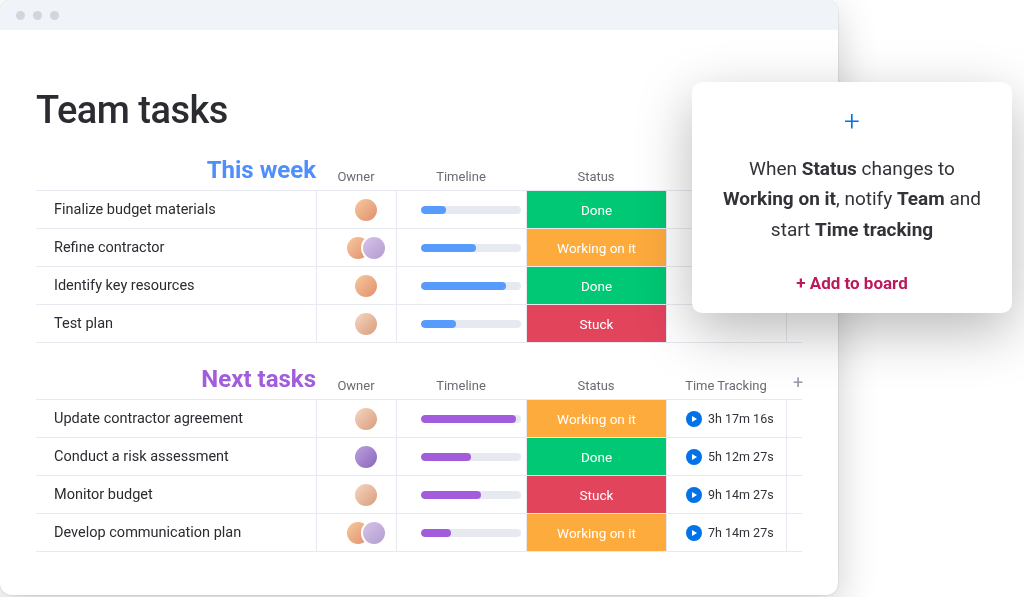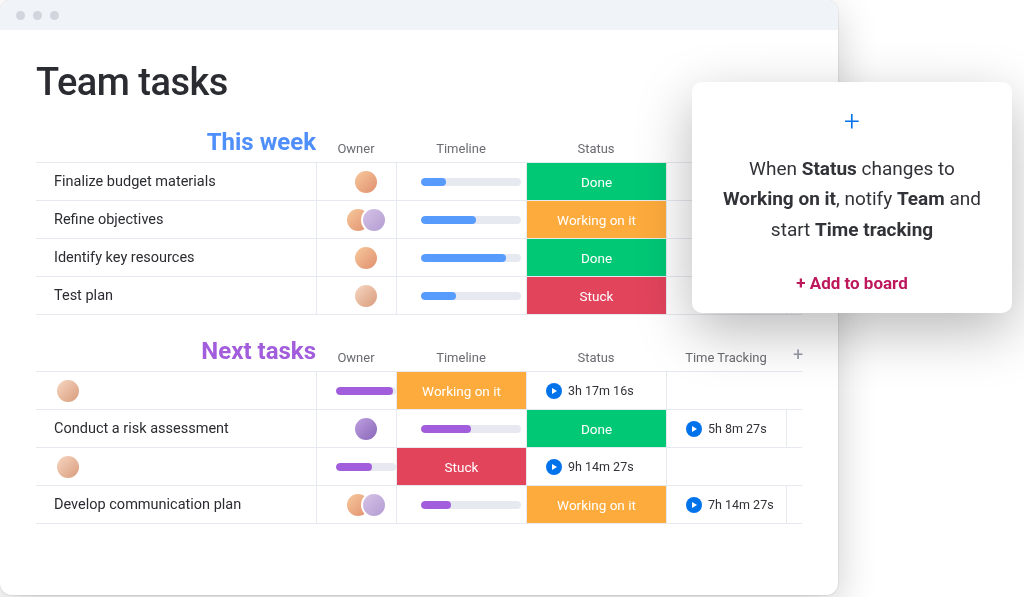--- a/index.html
+++ b/index.html
@@ -29,20 +29,21 @@
     align-items: center;
     padding-left: 16px;
     gap: 8px;
   }
   .titlebar .dot {
     width: 9px; height: 9px; border-radius: 50%;
     background: #d1d5de;
   }
   .content {
     padding: 30px 36px 10px 36px;
+    margin-top: 28px;
   }
   h1.page-title {
     font-size: 38px;
     font-weight: 500;
     color: #2b2c31;
     letter-spacing: -0.5px;
     margin-bottom: 24px;
   }
   .group-header-row {
     display: grid;
@@ -201,21 +202,21 @@
                 <span style="width: 25%; background: rgb(87, 155, 252);"></span>
               </div>
             </div>
             <div style="padding: 0px;">
               <div class="status-pill" style="background: rgb(0, 200, 117);">Done</div>
             </div>
             <div></div>
             <div></div>
           </div>
         <div class="row">
-            <div class="task-name">Refine objectives</div>
+            <div class="task-name">Refine contractor</div>
             <div class="avatar-stack">
               <span class="av "></span>
               <span class="av d"></span>
             </div>
             <div>
               <div class="timeline-bar">
                 <span style="width: 55%; background: rgb(87, 155, 252);"></span>
               </div>
             </div>
             <div style="padding: 0px;">
@@ -263,20 +264,21 @@
       <div class="group-header-row">
         <div class="group-title">Next tasks</div>
         <div class="col-head">Owner</div>
         <div class="col-head">Timeline</div>
         <div class="col-head">Status</div>
         <div class="col-head">Time Tracking</div>
         <div class="col-head plus-head">+</div>
       </div>
       <div class="grid">
         <div class="row">
+            <div class="task-name">Update contractor agreement</div>
             <div class="avatar">
               <span class="av c"></span>
             </div>
             <div>
               <div class="timeline-bar">
                 <span style="width: 95%; background: rgb(162, 93, 220);"></span>
               </div>
             </div>
             <div style="padding: 0px;">
               <div class="status-pill" style="background: rgb(253, 171, 61);">Working on it</div>
@@ -295,25 +297,26 @@
             <div>
               <div class="timeline-bar">
                 <span style="width: 50%; background: rgb(162, 93, 220);"></span>
               </div>
             </div>
             <div style="padding: 0px;">
               <div class="status-pill" style="background: rgb(0, 200, 117);">Done</div>
             </div>
             <div class="tt-cell">
               <span class="play-icon"></span>
-              <span>5h 8m 27s</span>
-            </div>
-            <div></div>
-          </div>
-        <div class="row">
+              <span>5h 12m 27s</span>
+            </div>
+            <div></div>
+          </div>
+        <div class="row">
+            <div class="task-name">Monitor budget</div>
             <div class="avatar">
               <span class="av c"></span>
             </div>
             <div>
               <div class="timeline-bar">
                 <span style="width: 60%; background: rgb(162, 93, 220);"></span>
               </div>
             </div>
             <div style="padding: 0px;">
               <div class="status-pill" style="background: rgb(226, 68, 92);">Stuck</div>

